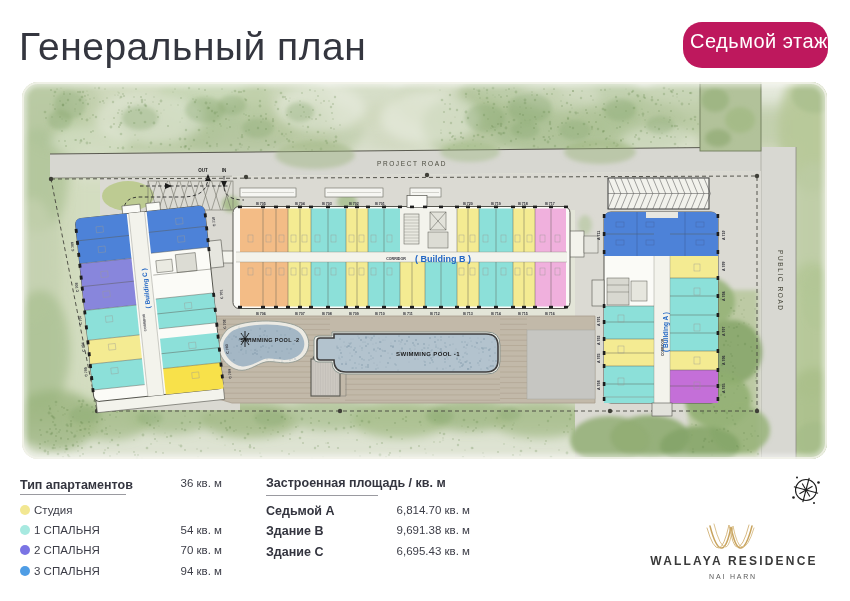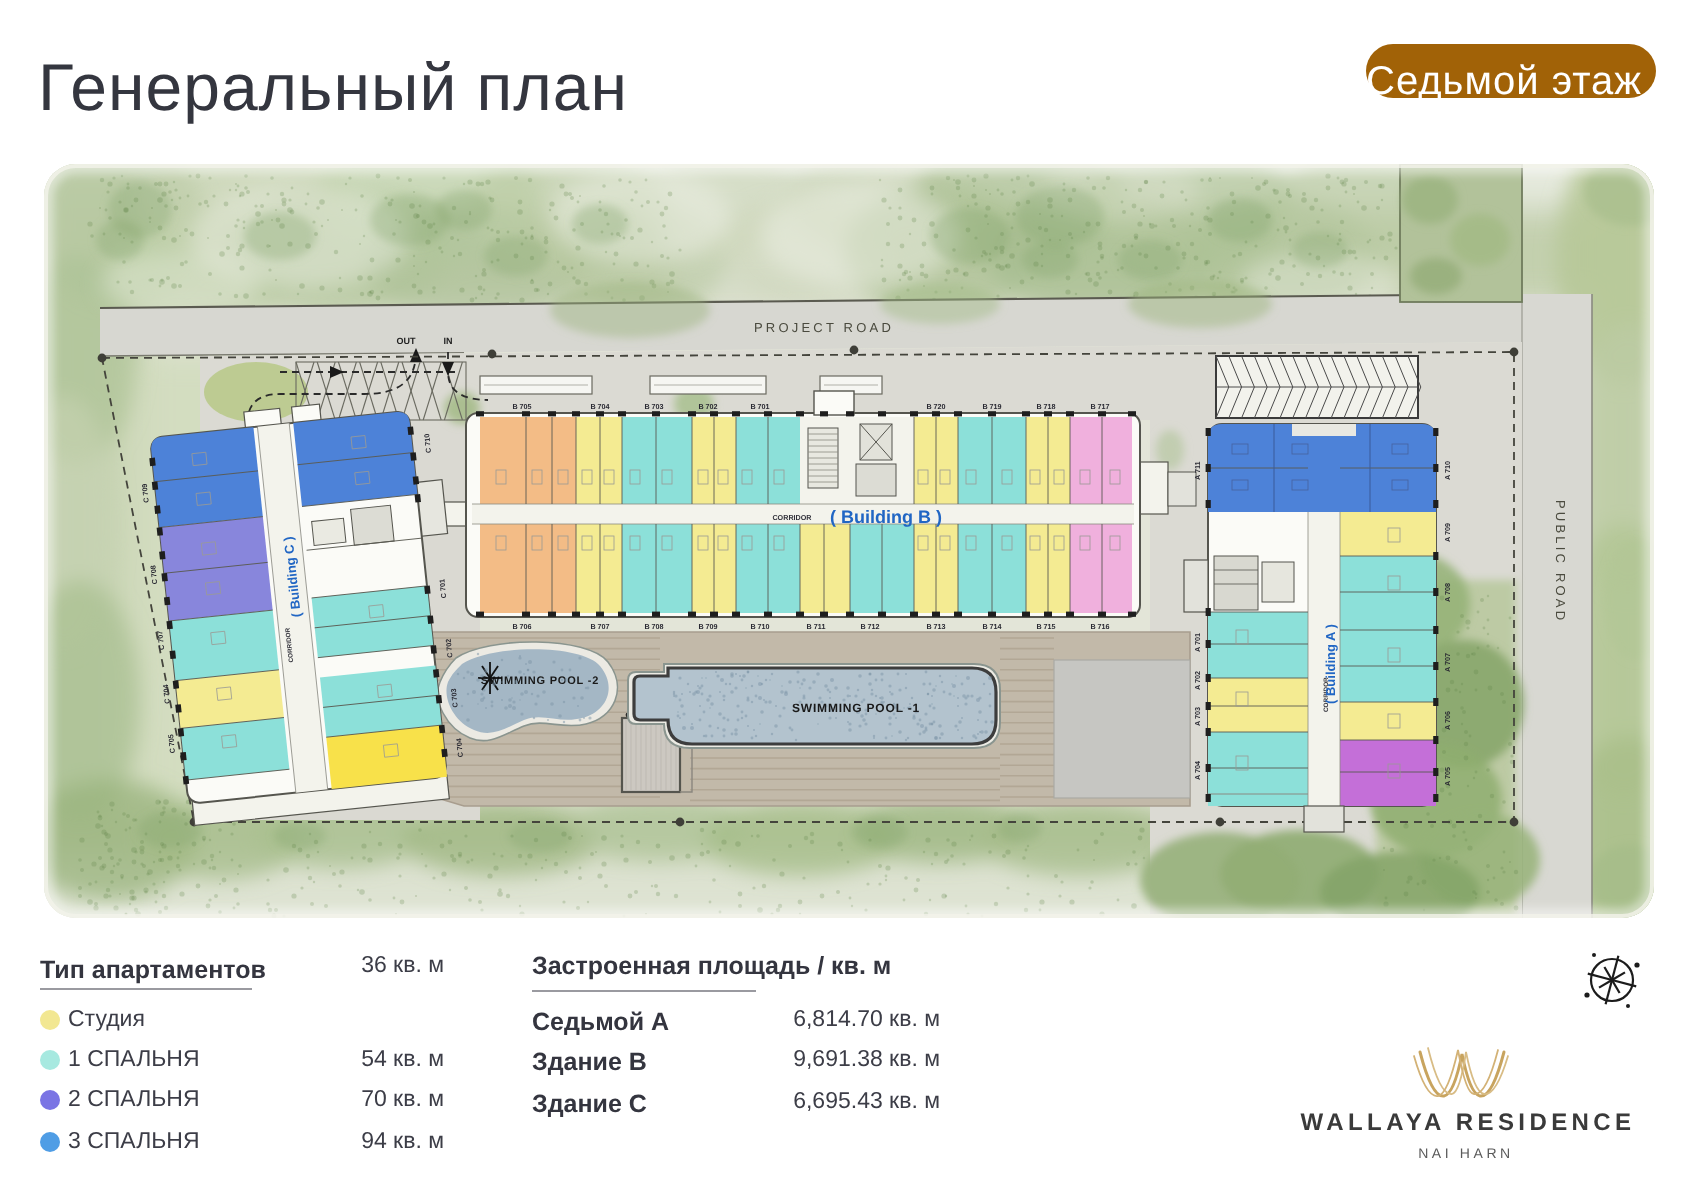--- a/index.html
+++ b/index.html
@@ -1,18 +1,18 @@
 <!DOCTYPE html>
 <html><head>
 <meta charset="utf-8">
 <style>
   html,body{margin:0;padding:0;background:#ffffff;width:850px;height:601px;overflow:hidden;}
   body{font-family:"Liberation Sans",sans-serif;position:relative;}
-  .title{position:absolute;left:19px;top:25px;font-size:33px;font-weight:400;color:#34363f;letter-spacing:0.5px;}
-  .pill{position:absolute;left:683px;top:22px;width:145px;height:27px;background:#a16207;border-radius:19px;color:#ffffff;font-size:20px;text-align:left;line-height:38px;letter-spacing:0.5px;}
+  .title{position:absolute;left:19px;top:25px;font-size:39px;font-weight:400;color:#34363f;letter-spacing:0.5px;}
+  .pill{position:absolute;left:683px;top:22px;width:145px;height:46px;background:#be185d;border-radius:19px;color:#ffffff;font-size:20px;text-align:right;line-height:38px;letter-spacing:0.5px;}
   .leg-h{position:absolute;font-weight:bold;font-size:12.5px;color:#34353f;}
   .leg-line{position:absolute;height:1px;background:#9a9aa0;}
   .li{position:absolute;font-size:11.5px;color:#3c3d47;}
   .dot{position:absolute;width:10px;height:10px;border-radius:50%;}
   .val{position:absolute;font-size:11.5px;color:#3c3d47;text-align:right;}
   .bld{position:absolute;font-weight:bold;font-size:12.5px;color:#34353f;}
 </style>
 </head>
 <body>
 <div class="title">Генеральный план</div>

